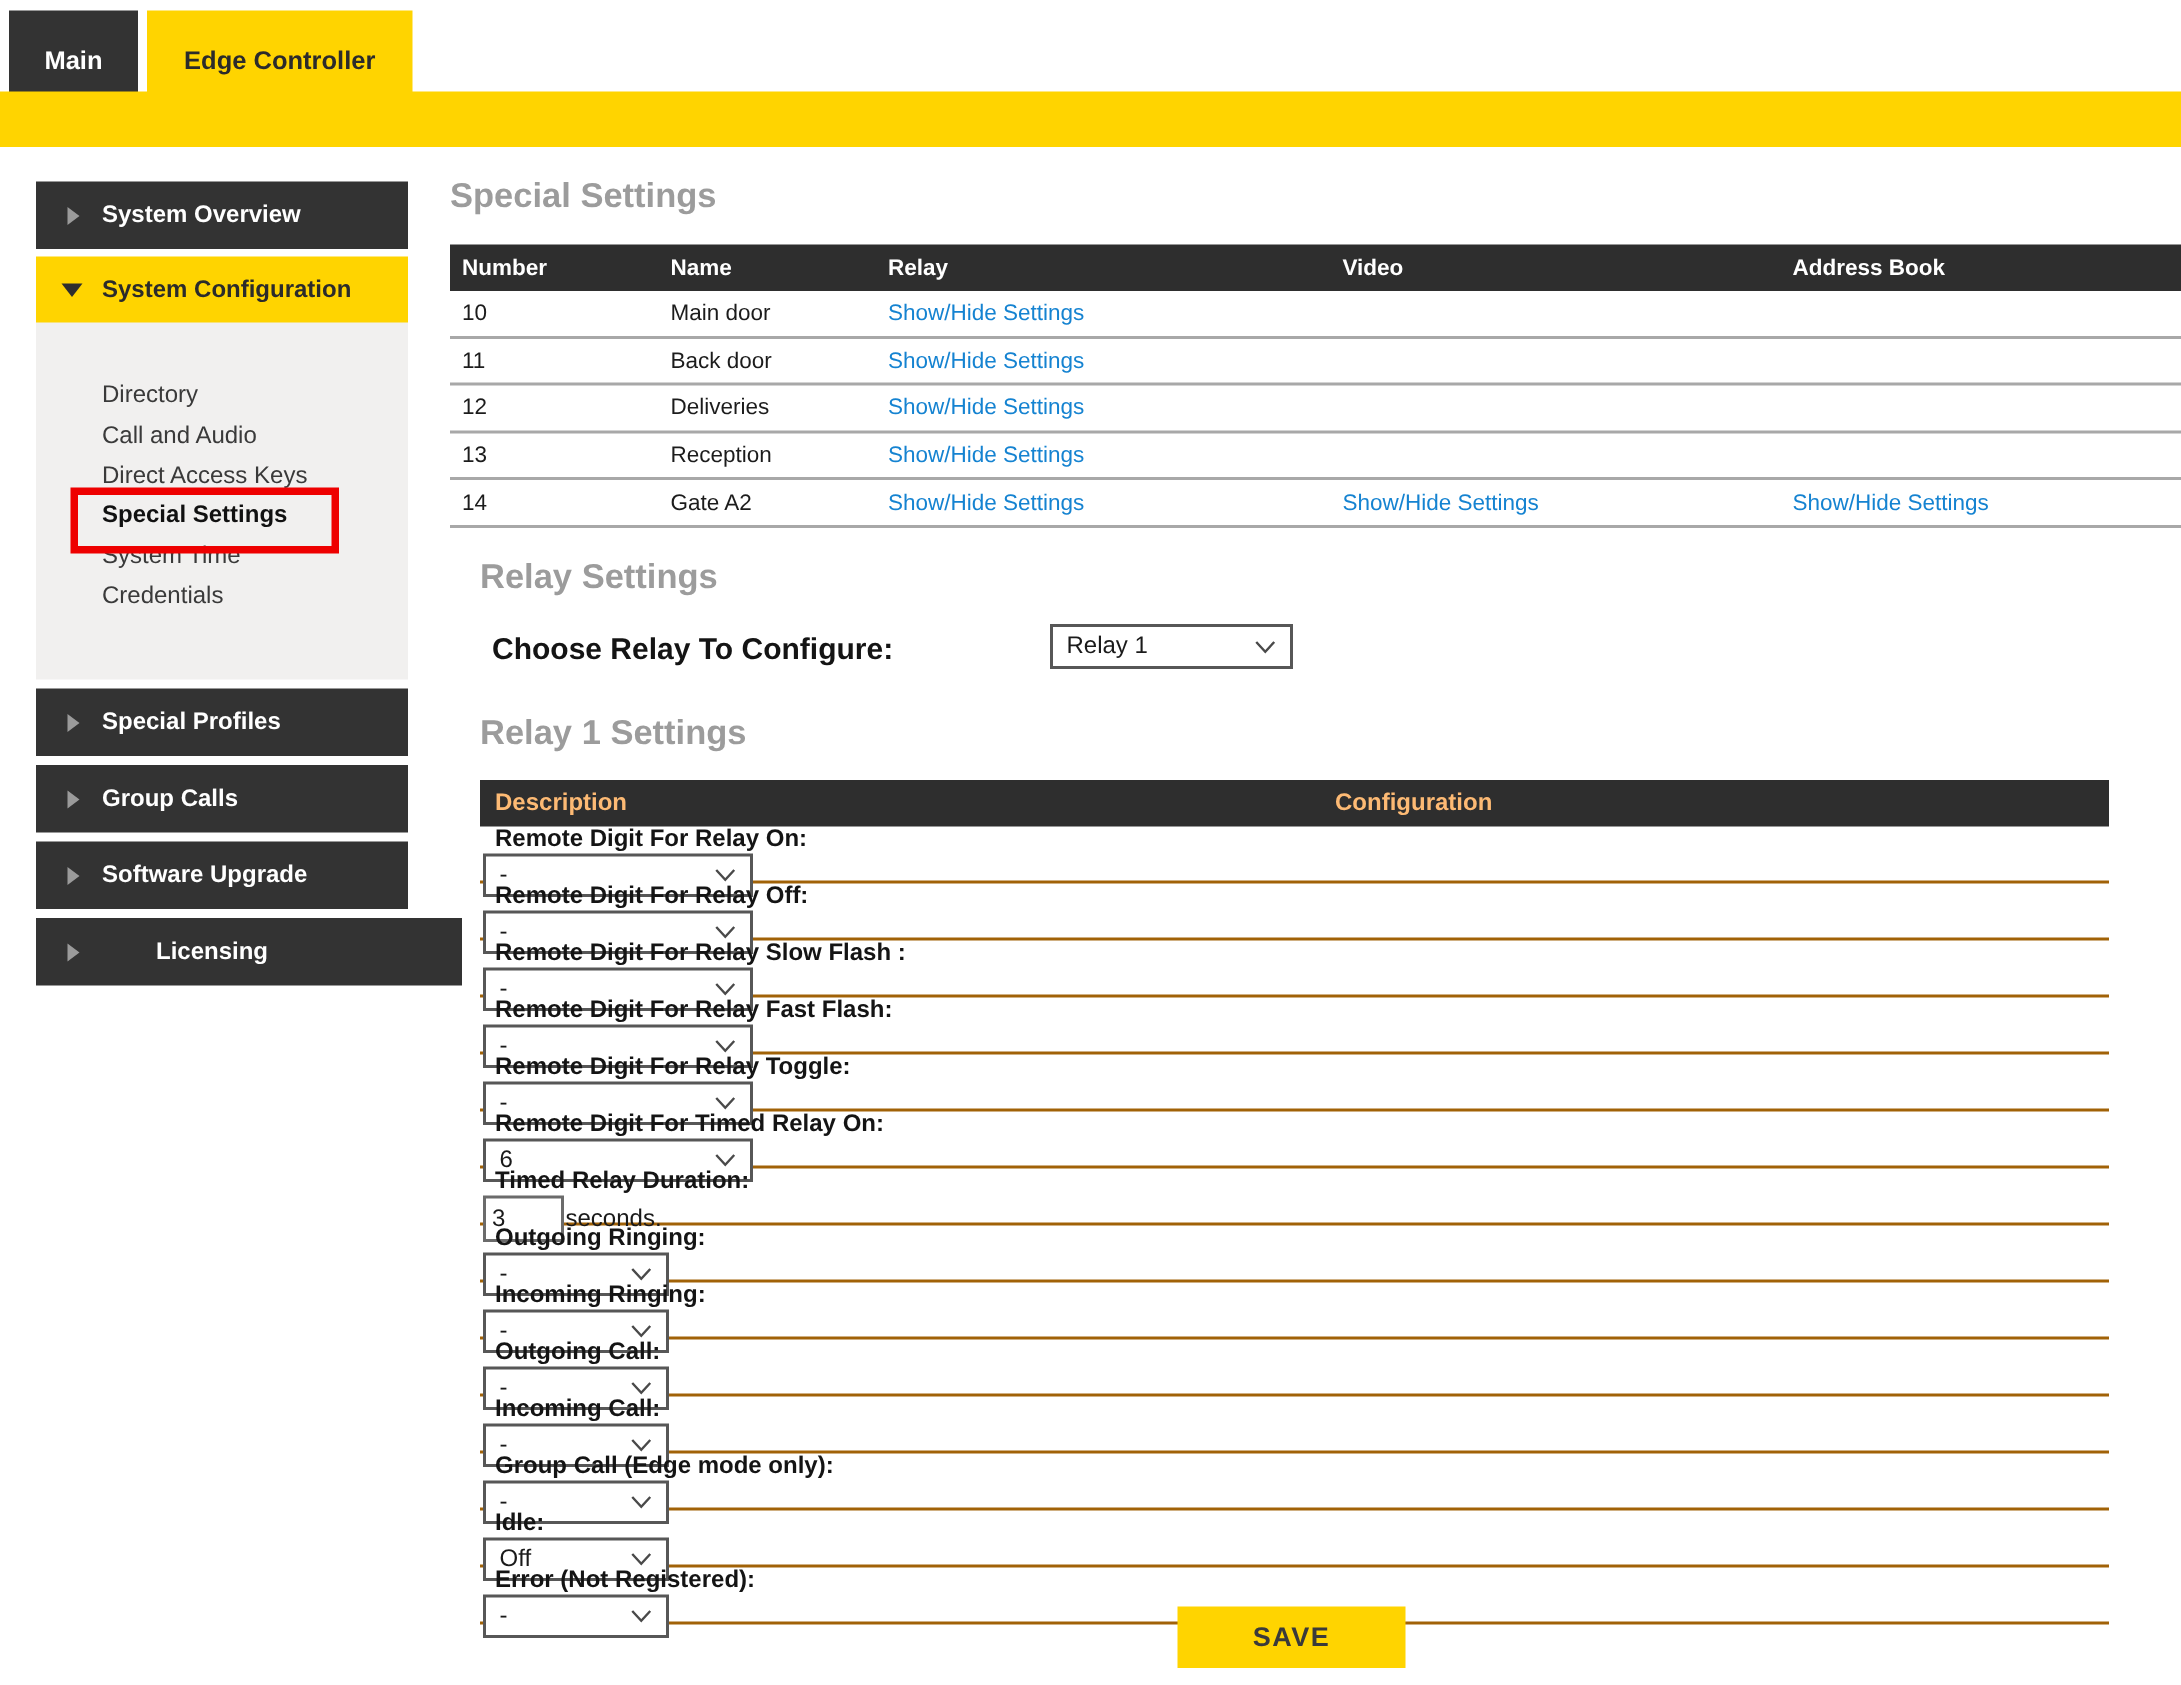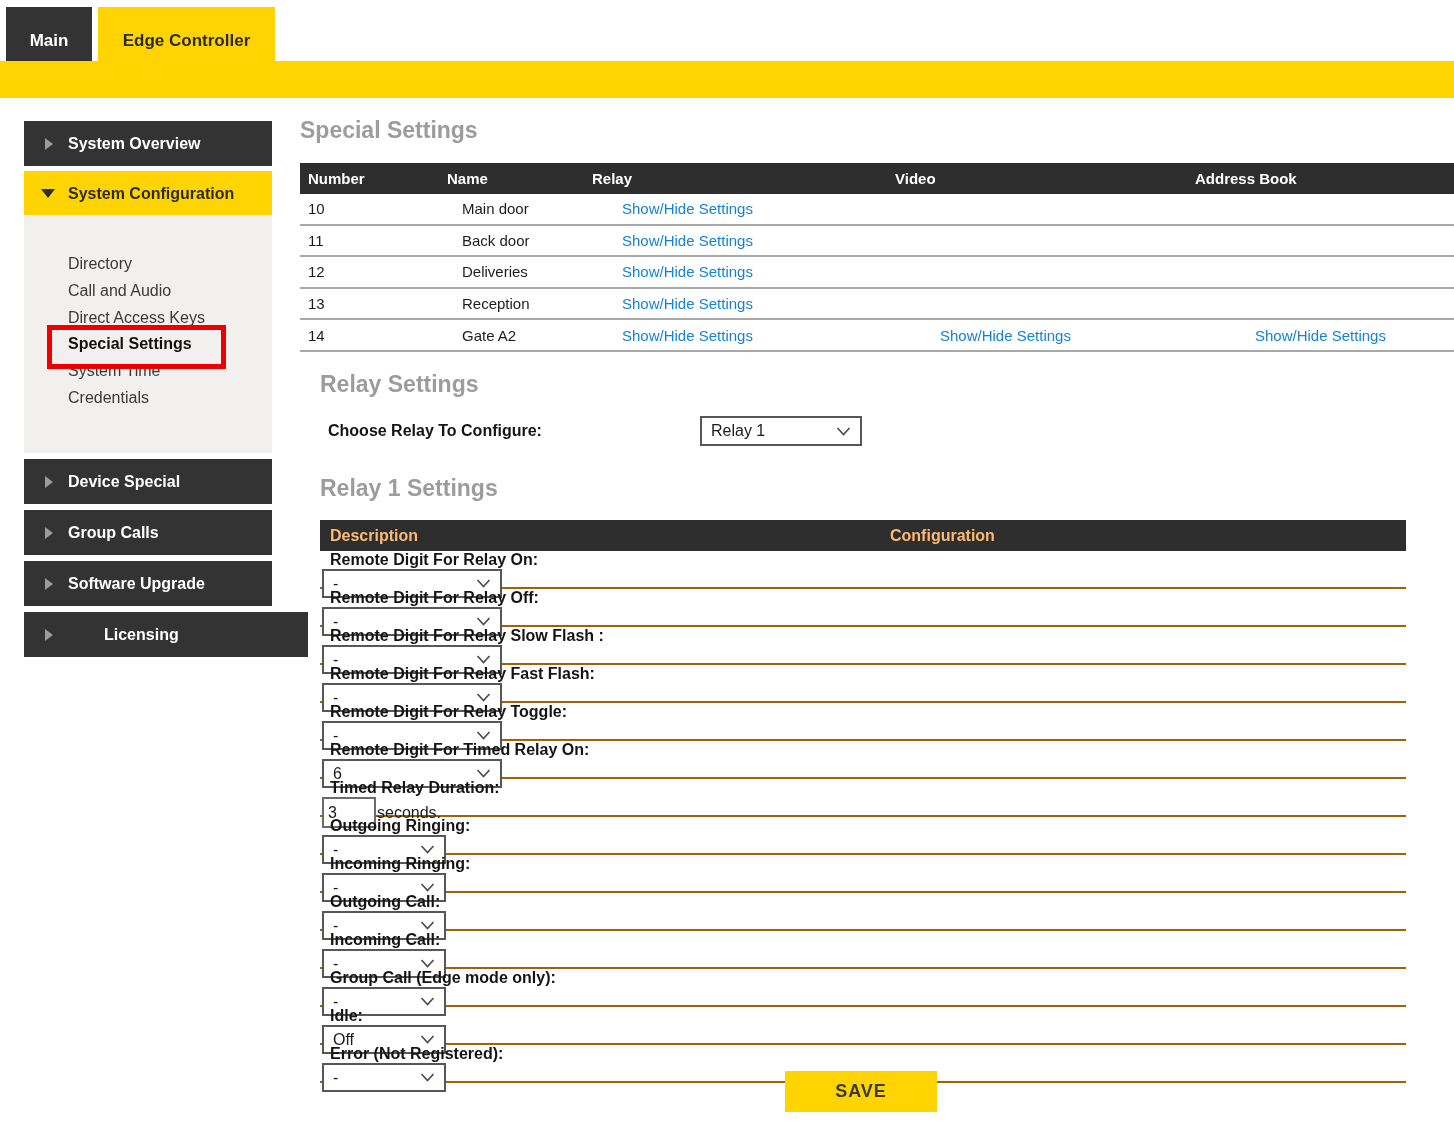--- a/index.html
+++ b/index.html
@@ -30,31 +30,31 @@
           border:5px solid #ee0000;box-sizing:border-box;pointer-events:none;z-index:5;}
 
   
   .h-gray{position:absolute;color:#9c9c9c;font-weight:bold;font-size:23px;}
 
   
   .dtable{position:absolute;left:300px;top:163px;width:1154px;}
   .dtable .hd{display:flex;background:#2e2e2e;height:31px;align-items:center;color:#ffffff;
               font-weight:bold;font-size:15px;}
   .dtable .row{display:flex;height:29.6px;align-items:center;border-bottom:2px solid #a8a8a8;
-               font-size:15px;color:#1c1c1c;gap:15px;}
+               font-size:15px;color:#1c1c1c;}
   .c1,.c2,.c3,.c4,.c5{box-sizing:border-box;}
   .c1{width:140px;padding-left:8px;}
   .c2{width:145px;padding-left:7px;}
   .c3{width:303px;padding-left:7px;}
   .c4{width:300px;padding-left:7px;}
   .c5{flex:1;padding-left:7px;}
   .lnk{color:#1583d1;cursor:pointer;font-size:15px;}
 
   
-  .choose-lbl{position:absolute;left:328px;top:422px;font-size:16px;font-weight:bold;color:#141414;}
+  .choose-lbl{position:absolute;left:328px;top:422px;font-size:20px;font-weight:bold;color:#141414;}
 
   
   .fsel{box-sizing:border-box;height:29px;border:2px solid #575757;background:#ffffff;
         display:flex;align-items:center;justify-content:space-between;padding:0 9px;
         font-size:16px;color:#1a1a1a;cursor:pointer;}
   .w180{width:180px}.w124{width:124px}.w162{width:162px}
   .fsel svg{flex:0 0 auto;margin-left:6px;}
   .relay-top{position:absolute;left:700px;top:416px;height:30px;}
 
   
@@ -96,21 +96,21 @@
     <li>Direct Access Keys</li>
     <li class="active">Special Settings</li>
     <li>System Time</li>
     <li>Credentials</li>
   </ul>
 </div>
 <div class="redbox"></div>
 
 <div class="sbar" style="top:459px;">
   <span class="tri-right"></span>
-  <span class="lbl">Device Special</span>
+  <span class="lbl">Special Profiles</span>
 </div>
 <div class="sbar" style="top:510px;">
   <span class="tri-right"></span>
   <span class="lbl">Group Calls</span>
 </div>
 <div class="sbar" style="top:561px;">
   <span class="tri-right"></span>
   <span class="lbl">Software Upgrade</span>
 </div>
 <div class="sbar" style="top:612px;padding-left:36px;">

